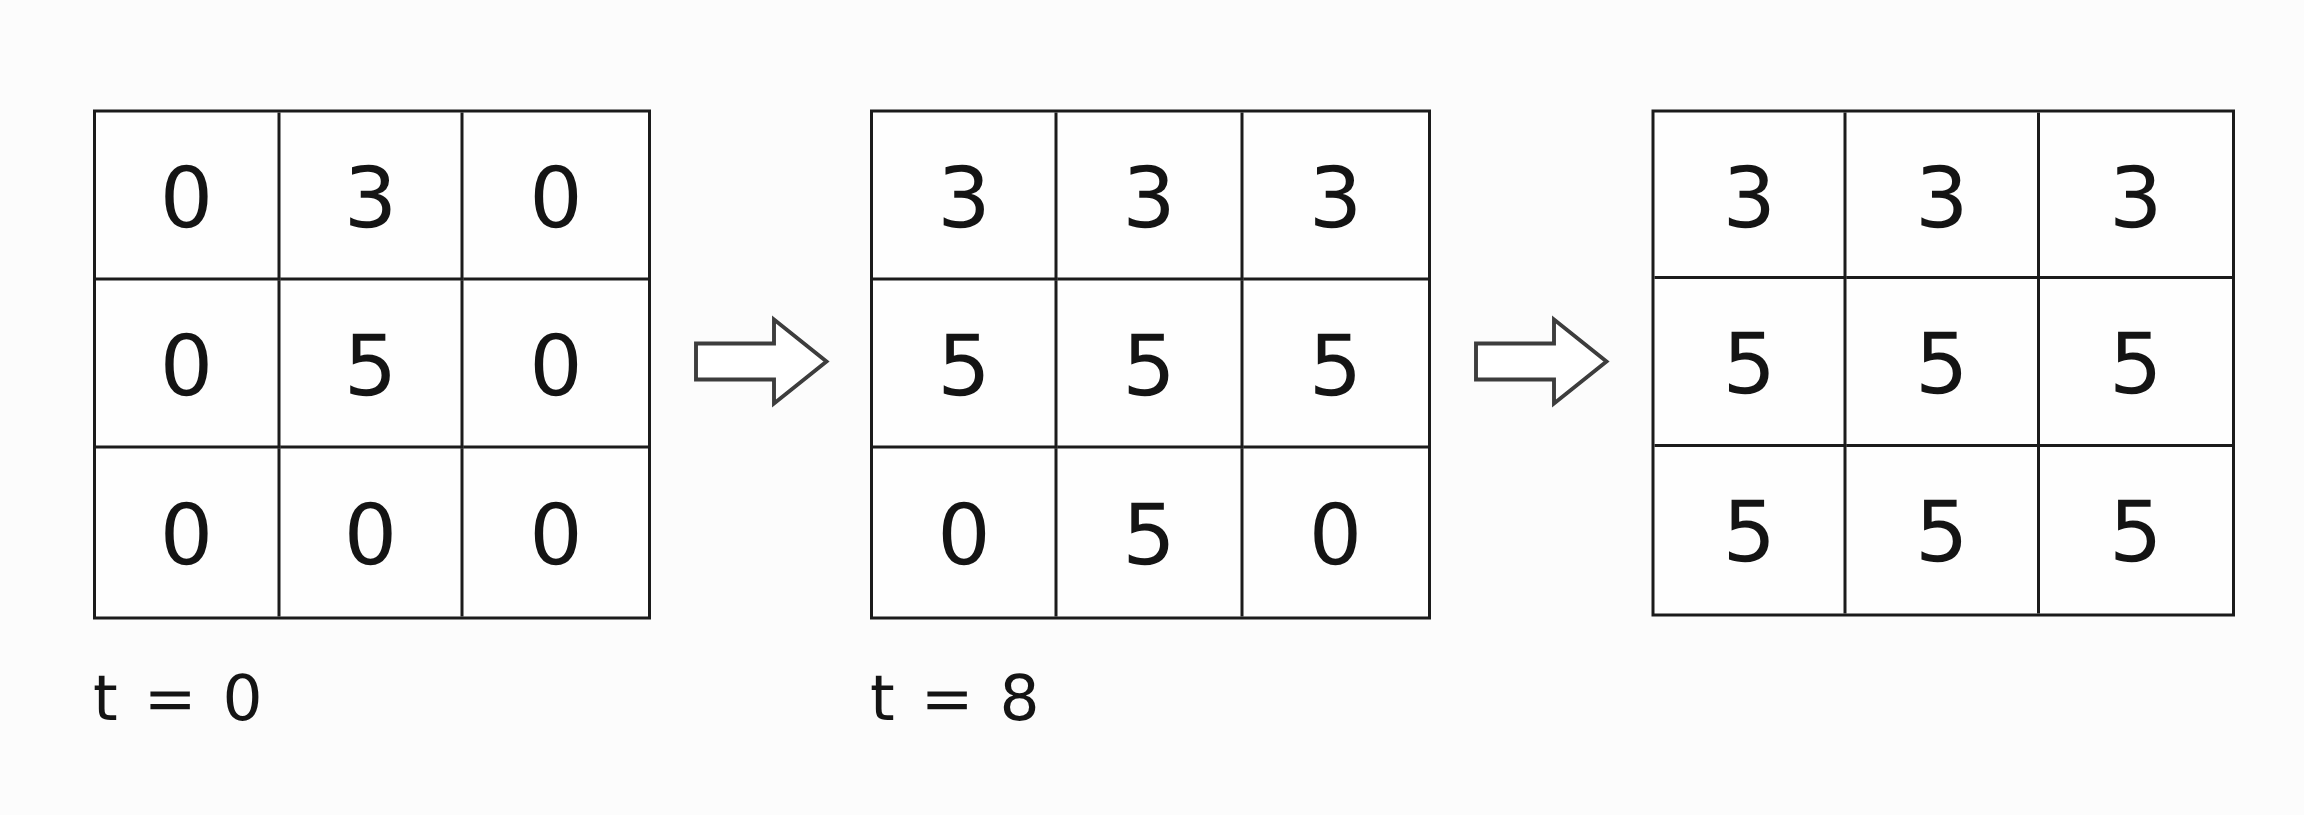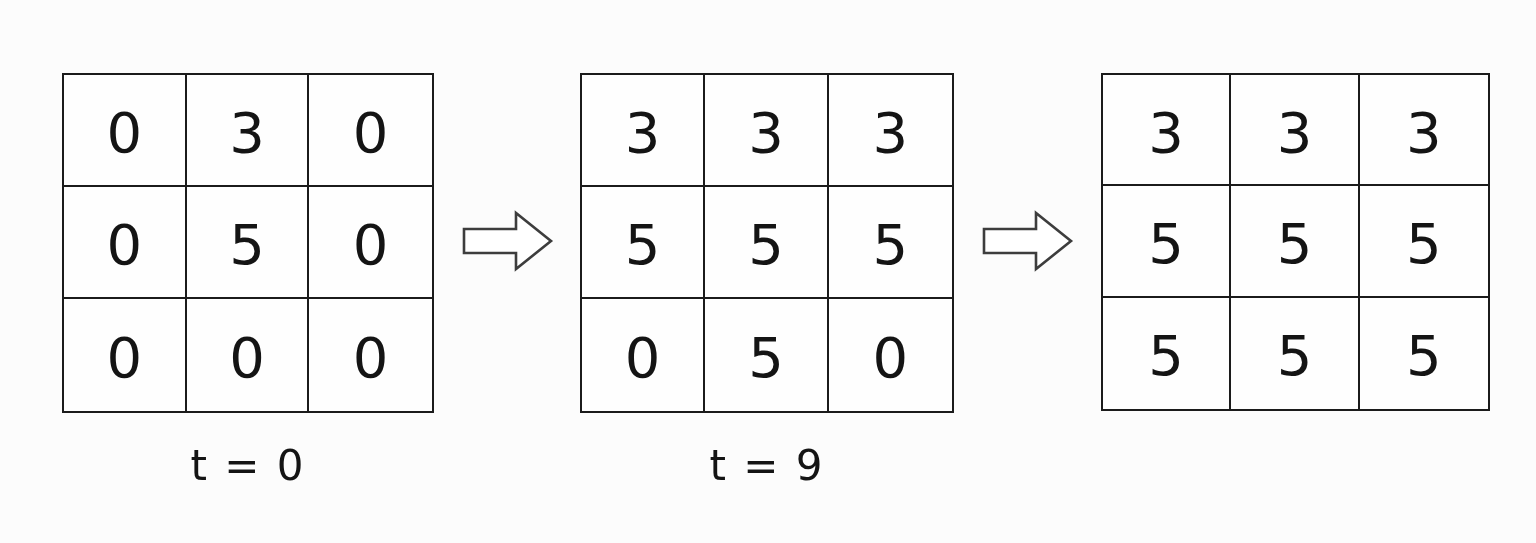--- a/index.html
+++ b/index.html
@@ -35,21 +35,21 @@
     display:flex;align-items:center;justify-content:center;
     font-size:56px;line-height:1;
     border-right:2px solid var(--grid-border);
     border-bottom:2px solid var(--grid-border);
     padding-top:6px;
   }
   .cell:nth-child(3n){border-right:none;}
   .cell:nth-child(n+7){border-bottom:none;}
   .state-label{
     margin-top:28px;
-    text-align:center;
+    text-align:left;
     font-size:42px;
     letter-spacing:2px;
     color:var(--digit-text);
   }
   .arrow{position:absolute;top:209px;width:94px;height:64px;}
   #arrow-0{left:461px;}
   #arrow-1{left:981px;}
   .arrow svg{display:block;width:94px;height:64px;}
   .arrow polygon{
     fill:#ffffff;
@@ -89,21 +89,21 @@
       <div class="cell">3</div>
       <div class="cell">3</div>
       <div class="cell">3</div>
       <div class="cell">5</div>
       <div class="cell">5</div>
       <div class="cell">5</div>
       <div class="cell">0</div>
       <div class="cell">5</div>
       <div class="cell">0</div>
     </div>
-    <div class="state-label">t = 9</div>
+    <div class="state-label">t = 8</div>
   </section>
 
   <div class="arrow" id="arrow-1">
     <svg viewBox="0 0 94 64" xmlns="http://www.w3.org/2000/svg" aria-hidden="true">
       <polygon points="3,20 55,20 55,4 90,32 55,60 55,44 3,44"></polygon>
     </svg>
   </div>
 
   <section class="state" id="state-2">
     <div class="grid">

